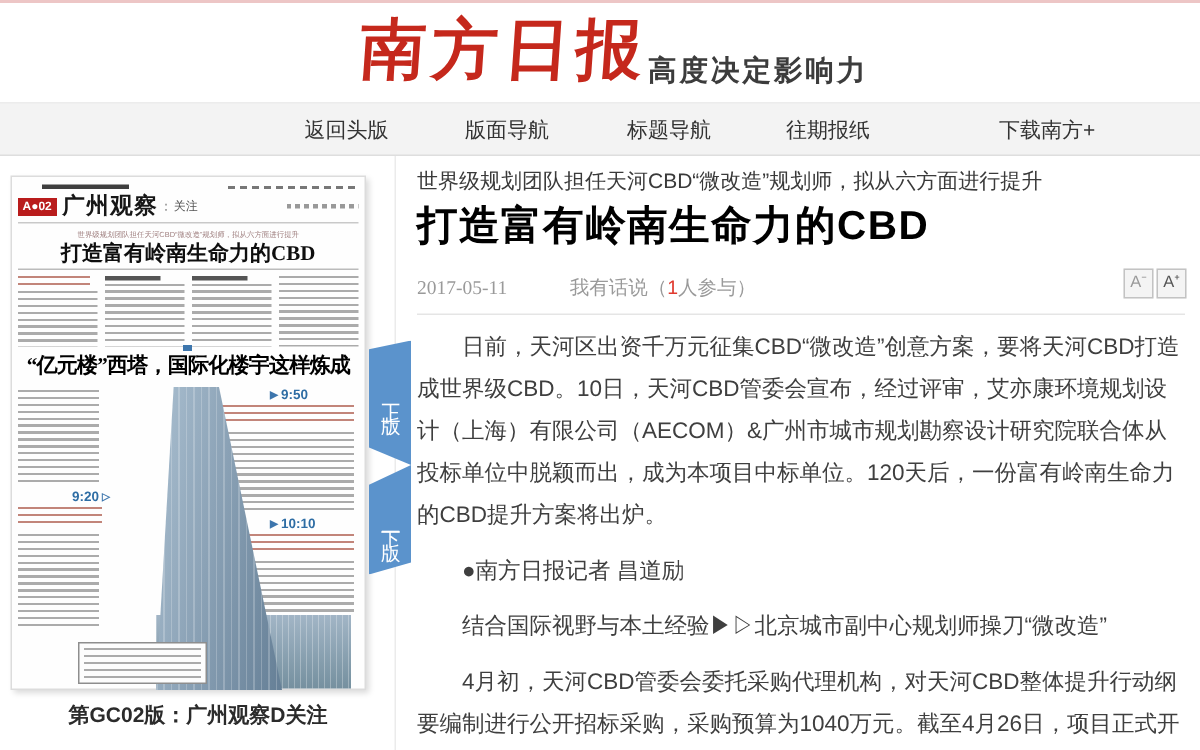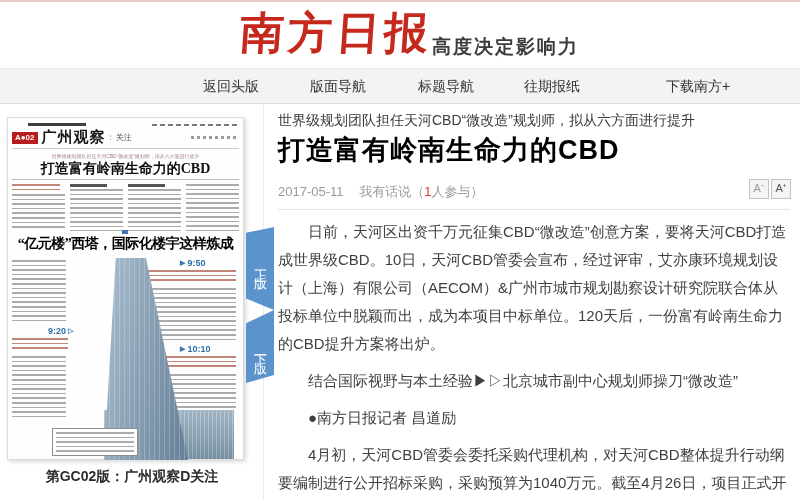--- a/index.html
+++ b/index.html
@@ -89,21 +89,21 @@
   .pager span{writing-mode:vertical-rl;text-orientation:upright;font-size:13px;letter-spacing:4px;}
   .pg-prev{left:246px;top:227px;height:83px;clip-path:polygon(0 7%,100% 0,100% 100%,0 86%);}
   .pg-prev span{padding-bottom:8px;}
   .pg-next{left:246px;top:310px;height:73px;clip-path:polygon(0 18%,100% 0,100% 89%,0 100%);}
   .pg-next span{padding-top:6px;}
 
   
   .a-kicker{left:278px;top:112px;width:512px;font-size:14px;color:#3a3a3a;}
   .a-title{left:278px;top:132px;width:512px;font-size:27px;font-weight:bold;color:#000;letter-spacing:1px;}
   .a-meta{left:278px;top:183px;width:512px;height:20px;font-size:13px;color:#9a9a9a;}
-  .a-meta .date{margin-right:12px;}
+  .a-meta .date{margin-right:38px;font-family:Liberation Serif, serif;}
   .a-meta .cgroup{cursor:pointer;}
   .a-meta .count{color:#e03a2f;}
   .fbtn{top:179px;width:18px;height:18px;border:1px solid #c3c3c3;background:#f4f4f4;
         font-size:11px;color:#777;text-align:center;line-height:17px;cursor:pointer;}
   .fbtn-minus{left:749px;color:#999;}
   .fbtn-plus{left:771px;color:#555;}
   .a-divider{left:278px;top:209px;width:512px;border-top:1px solid #e5e5e5;}
   .a-body{left:278px;top:218px;width:513px;}
   .a-body p{margin:0 0 9px;font-size:15px;line-height:28px;color:#3f3f3f;text-indent:2em;}
 </style>
@@ -202,17 +202,17 @@
   <div class="abs a-meta">
     <span class="date">2017-05-11</span>
     <span class="cgroup"><span>我有话说（</span><span class="count">1</span><span>人参与）</span></span>
   </div>
   <div class="abs fbtn fbtn-minus">A⁻</div>
   <div class="abs fbtn fbtn-plus">A⁺</div>
   <div class="abs a-divider"></div>
 
   <div class="abs a-body">
     <p>日前，天河区出资千万元征集CBD“微改造”创意方案，要将天河CBD打造成世界级CBD。10日，天河CBD管委会宣布，经过评审，艾亦康环境规划设计（上海）有限公司（AECOM）&amp;广州市城市规划勘察设计研究院联合体从投标单位中脱颖而出，成为本项目中标单位。120天后，一份富有岭南生命力的CBD提升方案将出炉。</p>
+    <p>●南方日报记者 昌道励</p>
     <p>结合国际视野与本土经验▶▷北京城市副中心规划师操刀“微改造”</p>
-    <p>●南方日报记者 昌道励</p>
     <p>4月初，天河CBD管委会委托采购代理机构，对天河CBD整体提升行动纲要编制进行公开招标采购，采购预算为1040万元。截至4月26日，项目正式开标，共有5家单位参加本项目投标并准时递交了投标文件。</p>
   </div>
 </div>
 
 </body></html>

